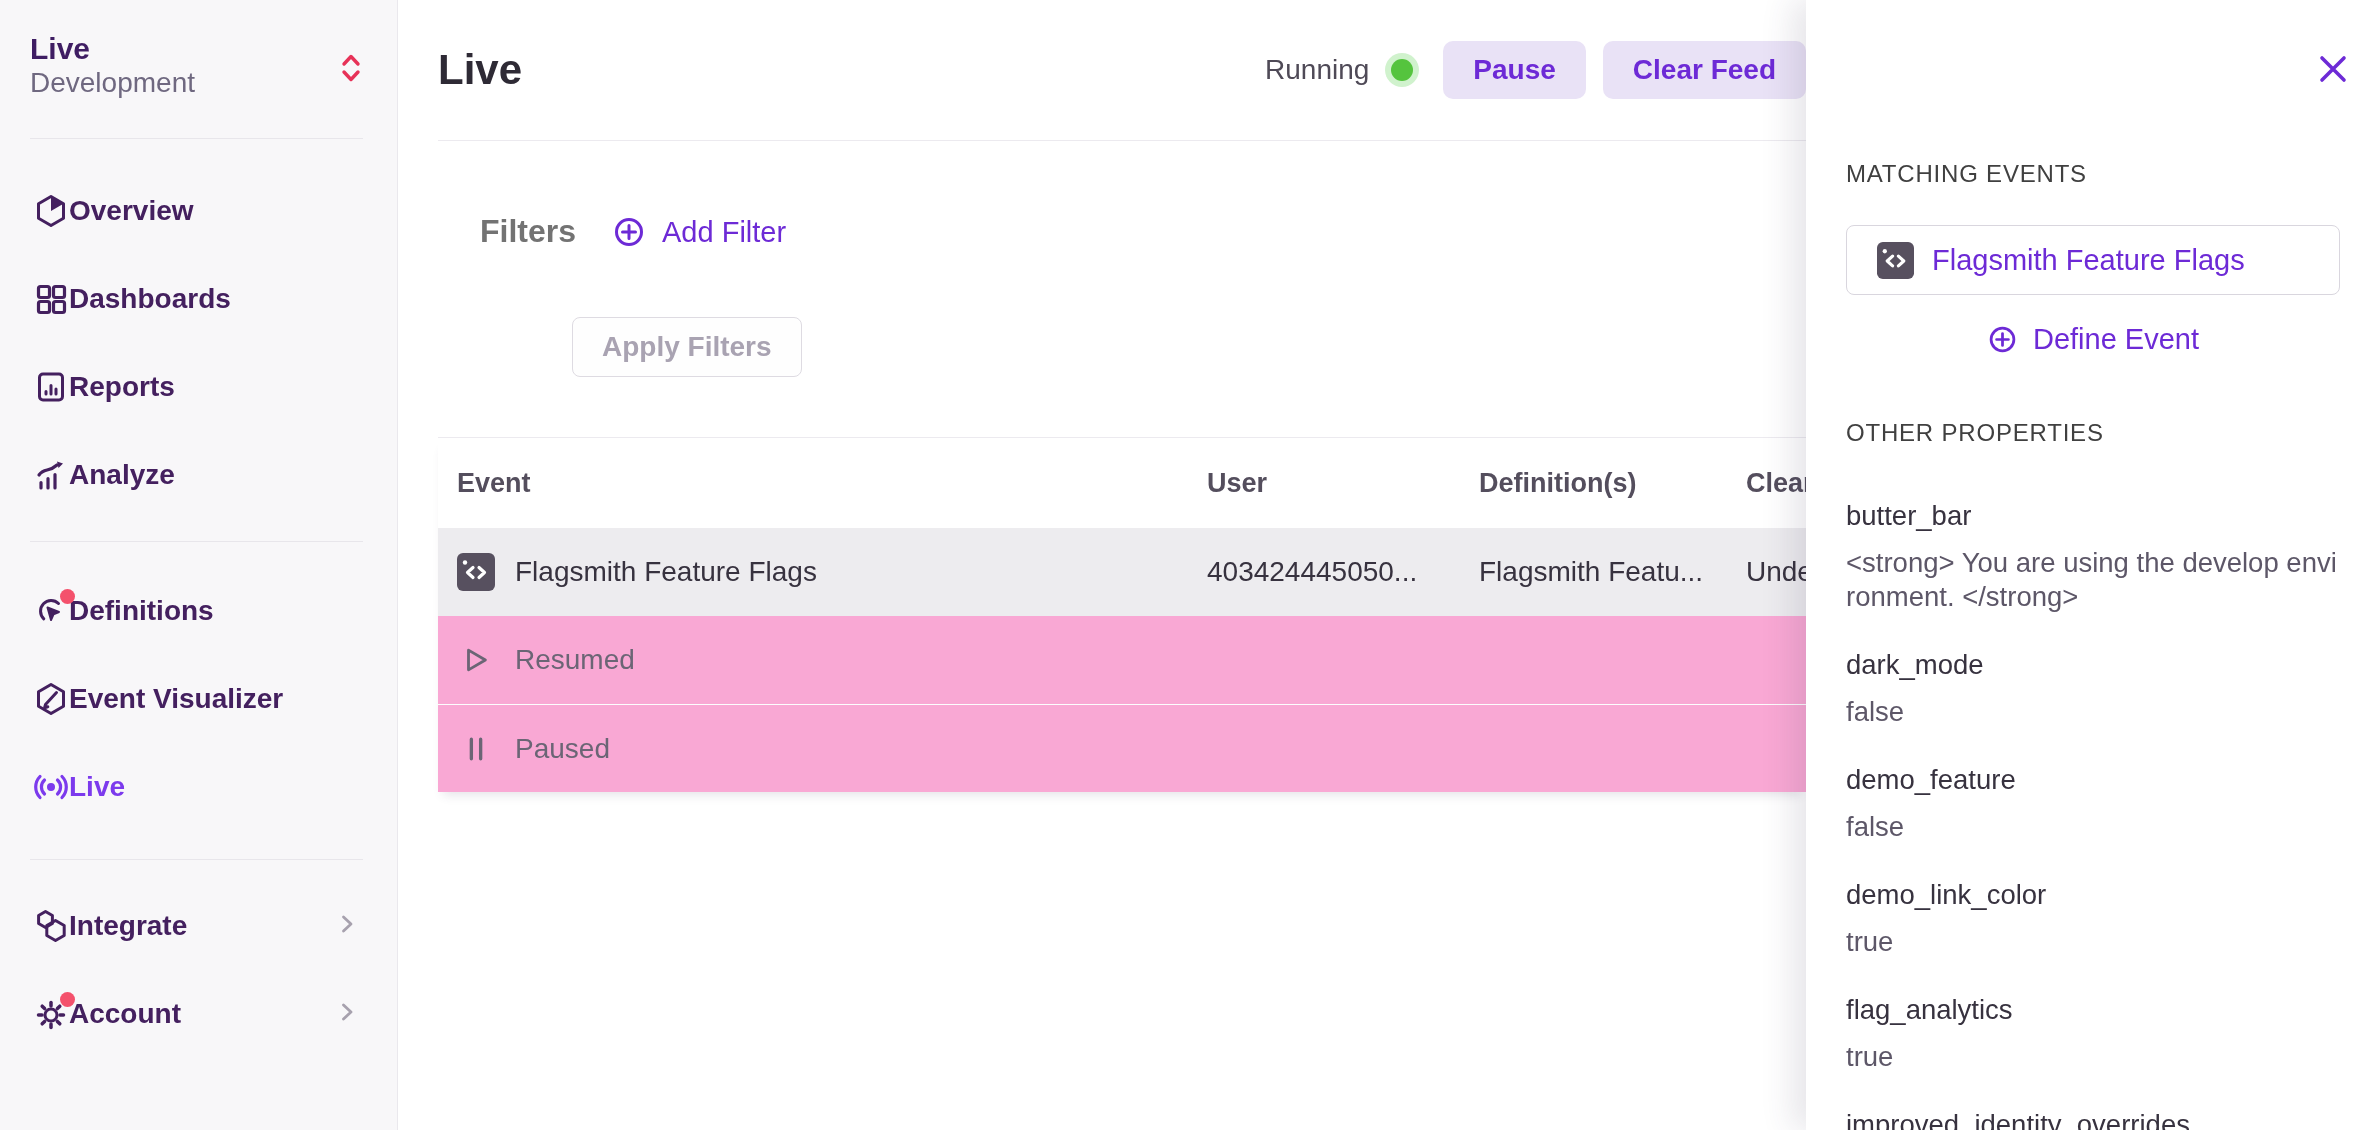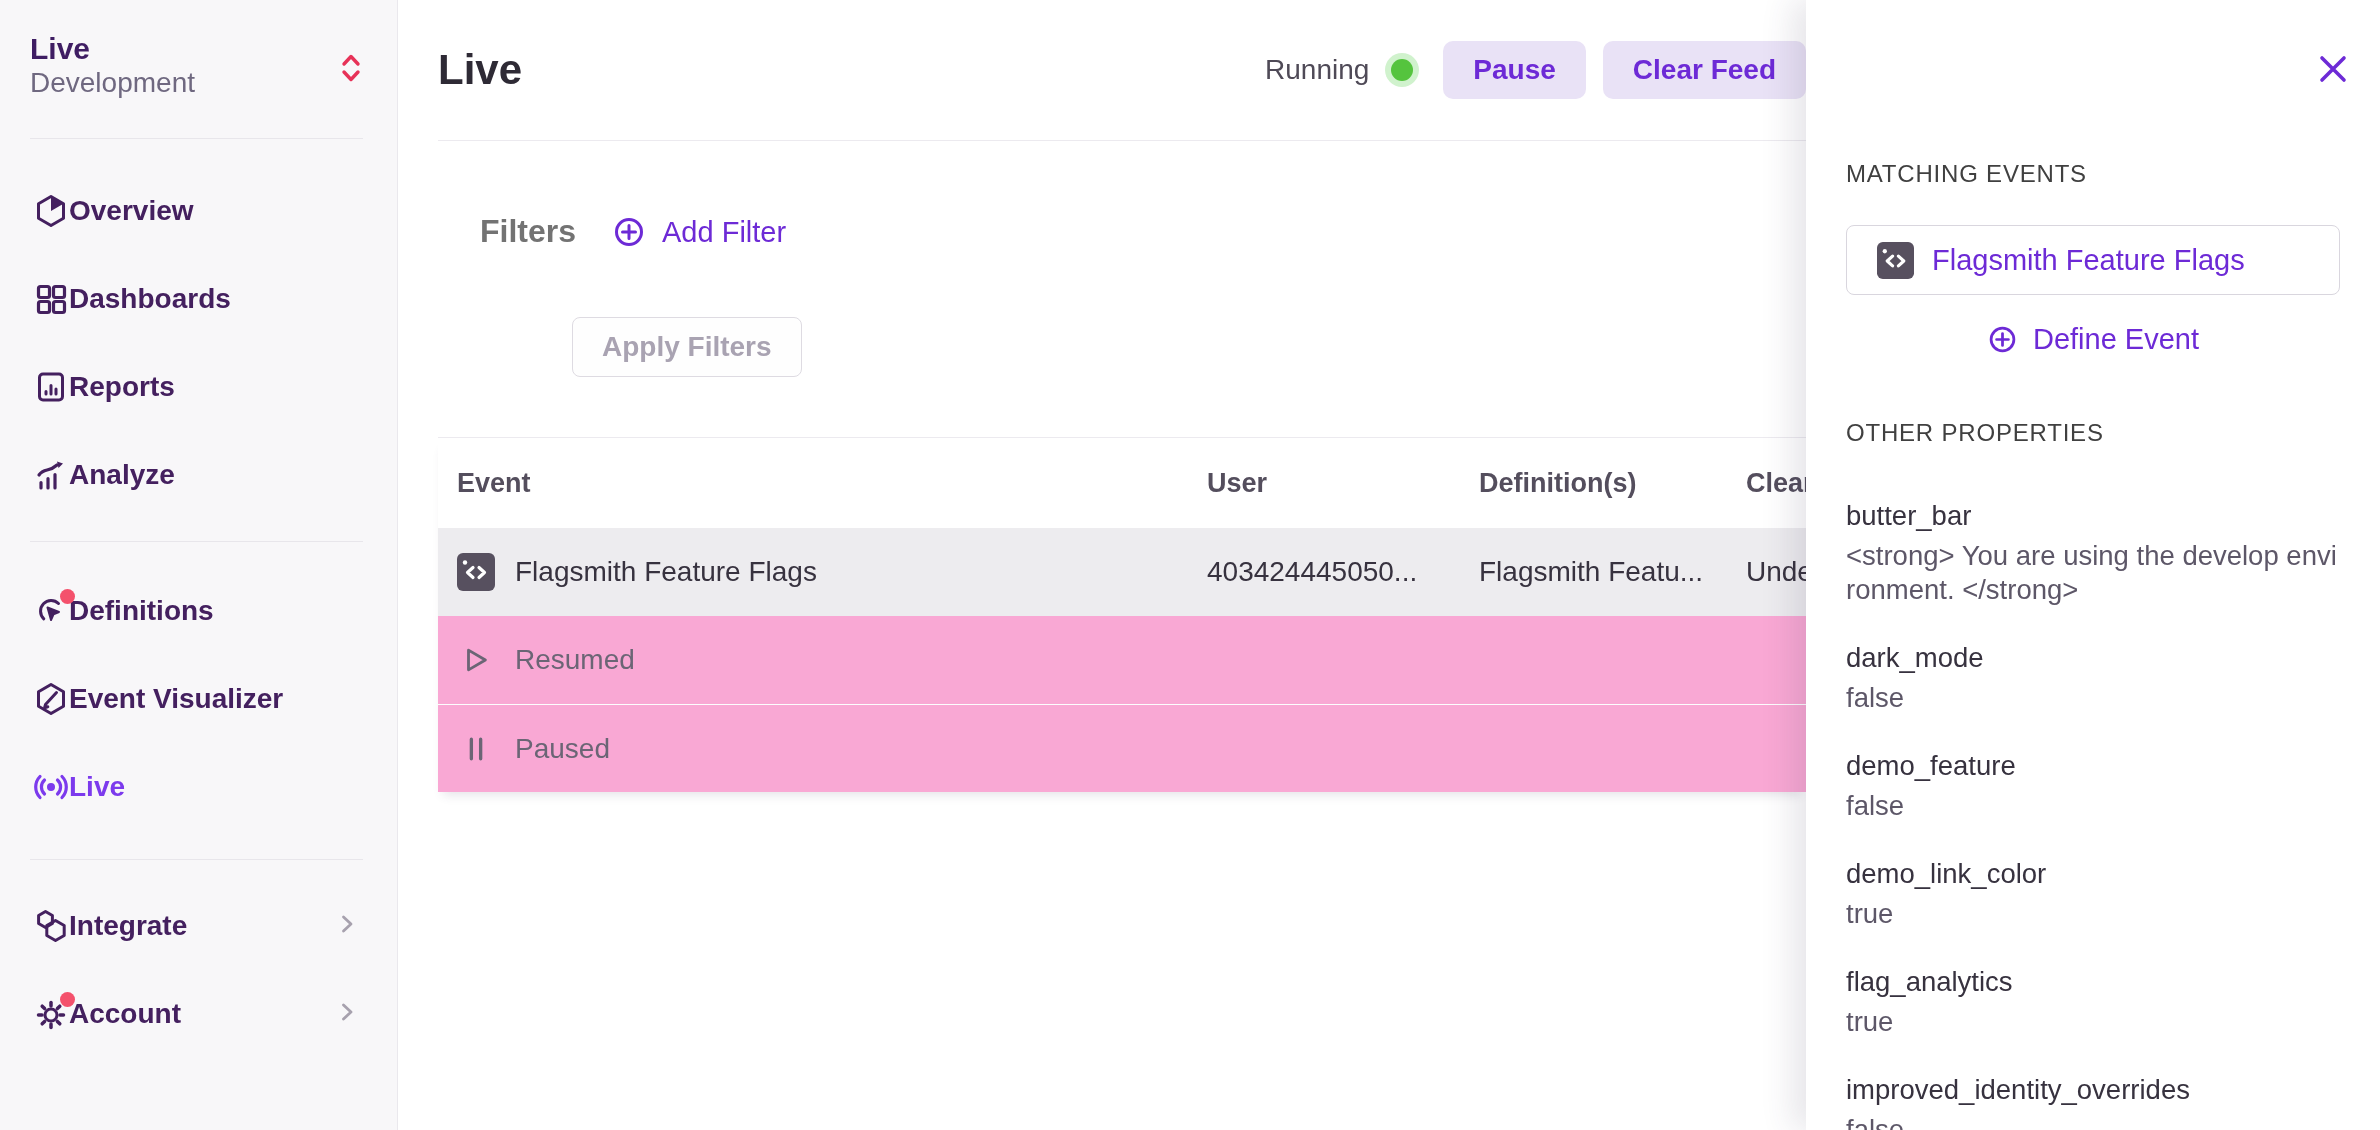--- a/index.html
+++ b/index.html
@@ -82,21 +82,21 @@
   .event-card { margin-top:37px; height:70px; border:1px solid #d9d6de; border-radius:8px;
     display:flex; align-items:center; gap:18px; padding-left:30px; cursor:pointer; background:#fff; }
   .event-card .txt { font-size:29px; color:#6d2ad6; font-weight:500; }
   .define-row { margin-top:27px; height:34px; display:flex; align-items:center;
     justify-content:center; gap:15px; cursor:pointer; }
   .define-row .txt { font-size:29px; color:#6d2ad6; }
   .sect-label.second { margin-top:63px; }
   .props { margin-top:52px; }
   .prop { margin-bottom:34px; }
   .prop .pname { font-size:27.5px; font-weight:400; color:#37323f; line-height:34px; }
-  .prop .pval { font-size:27.5px; color:#5d5768; line-height:34px; margin-top:6px;
+  .prop .pval { font-size:27.5px; color:#5d5768; line-height:34px; margin-top:13px;
     word-break:break-all; max-width:494px; }
 </style>
 </head>
 <body>
 
 <div class="app">
 
   <aside class="sidebar">
     <div class="ws">
       <div class="ws-name">Live</div>

